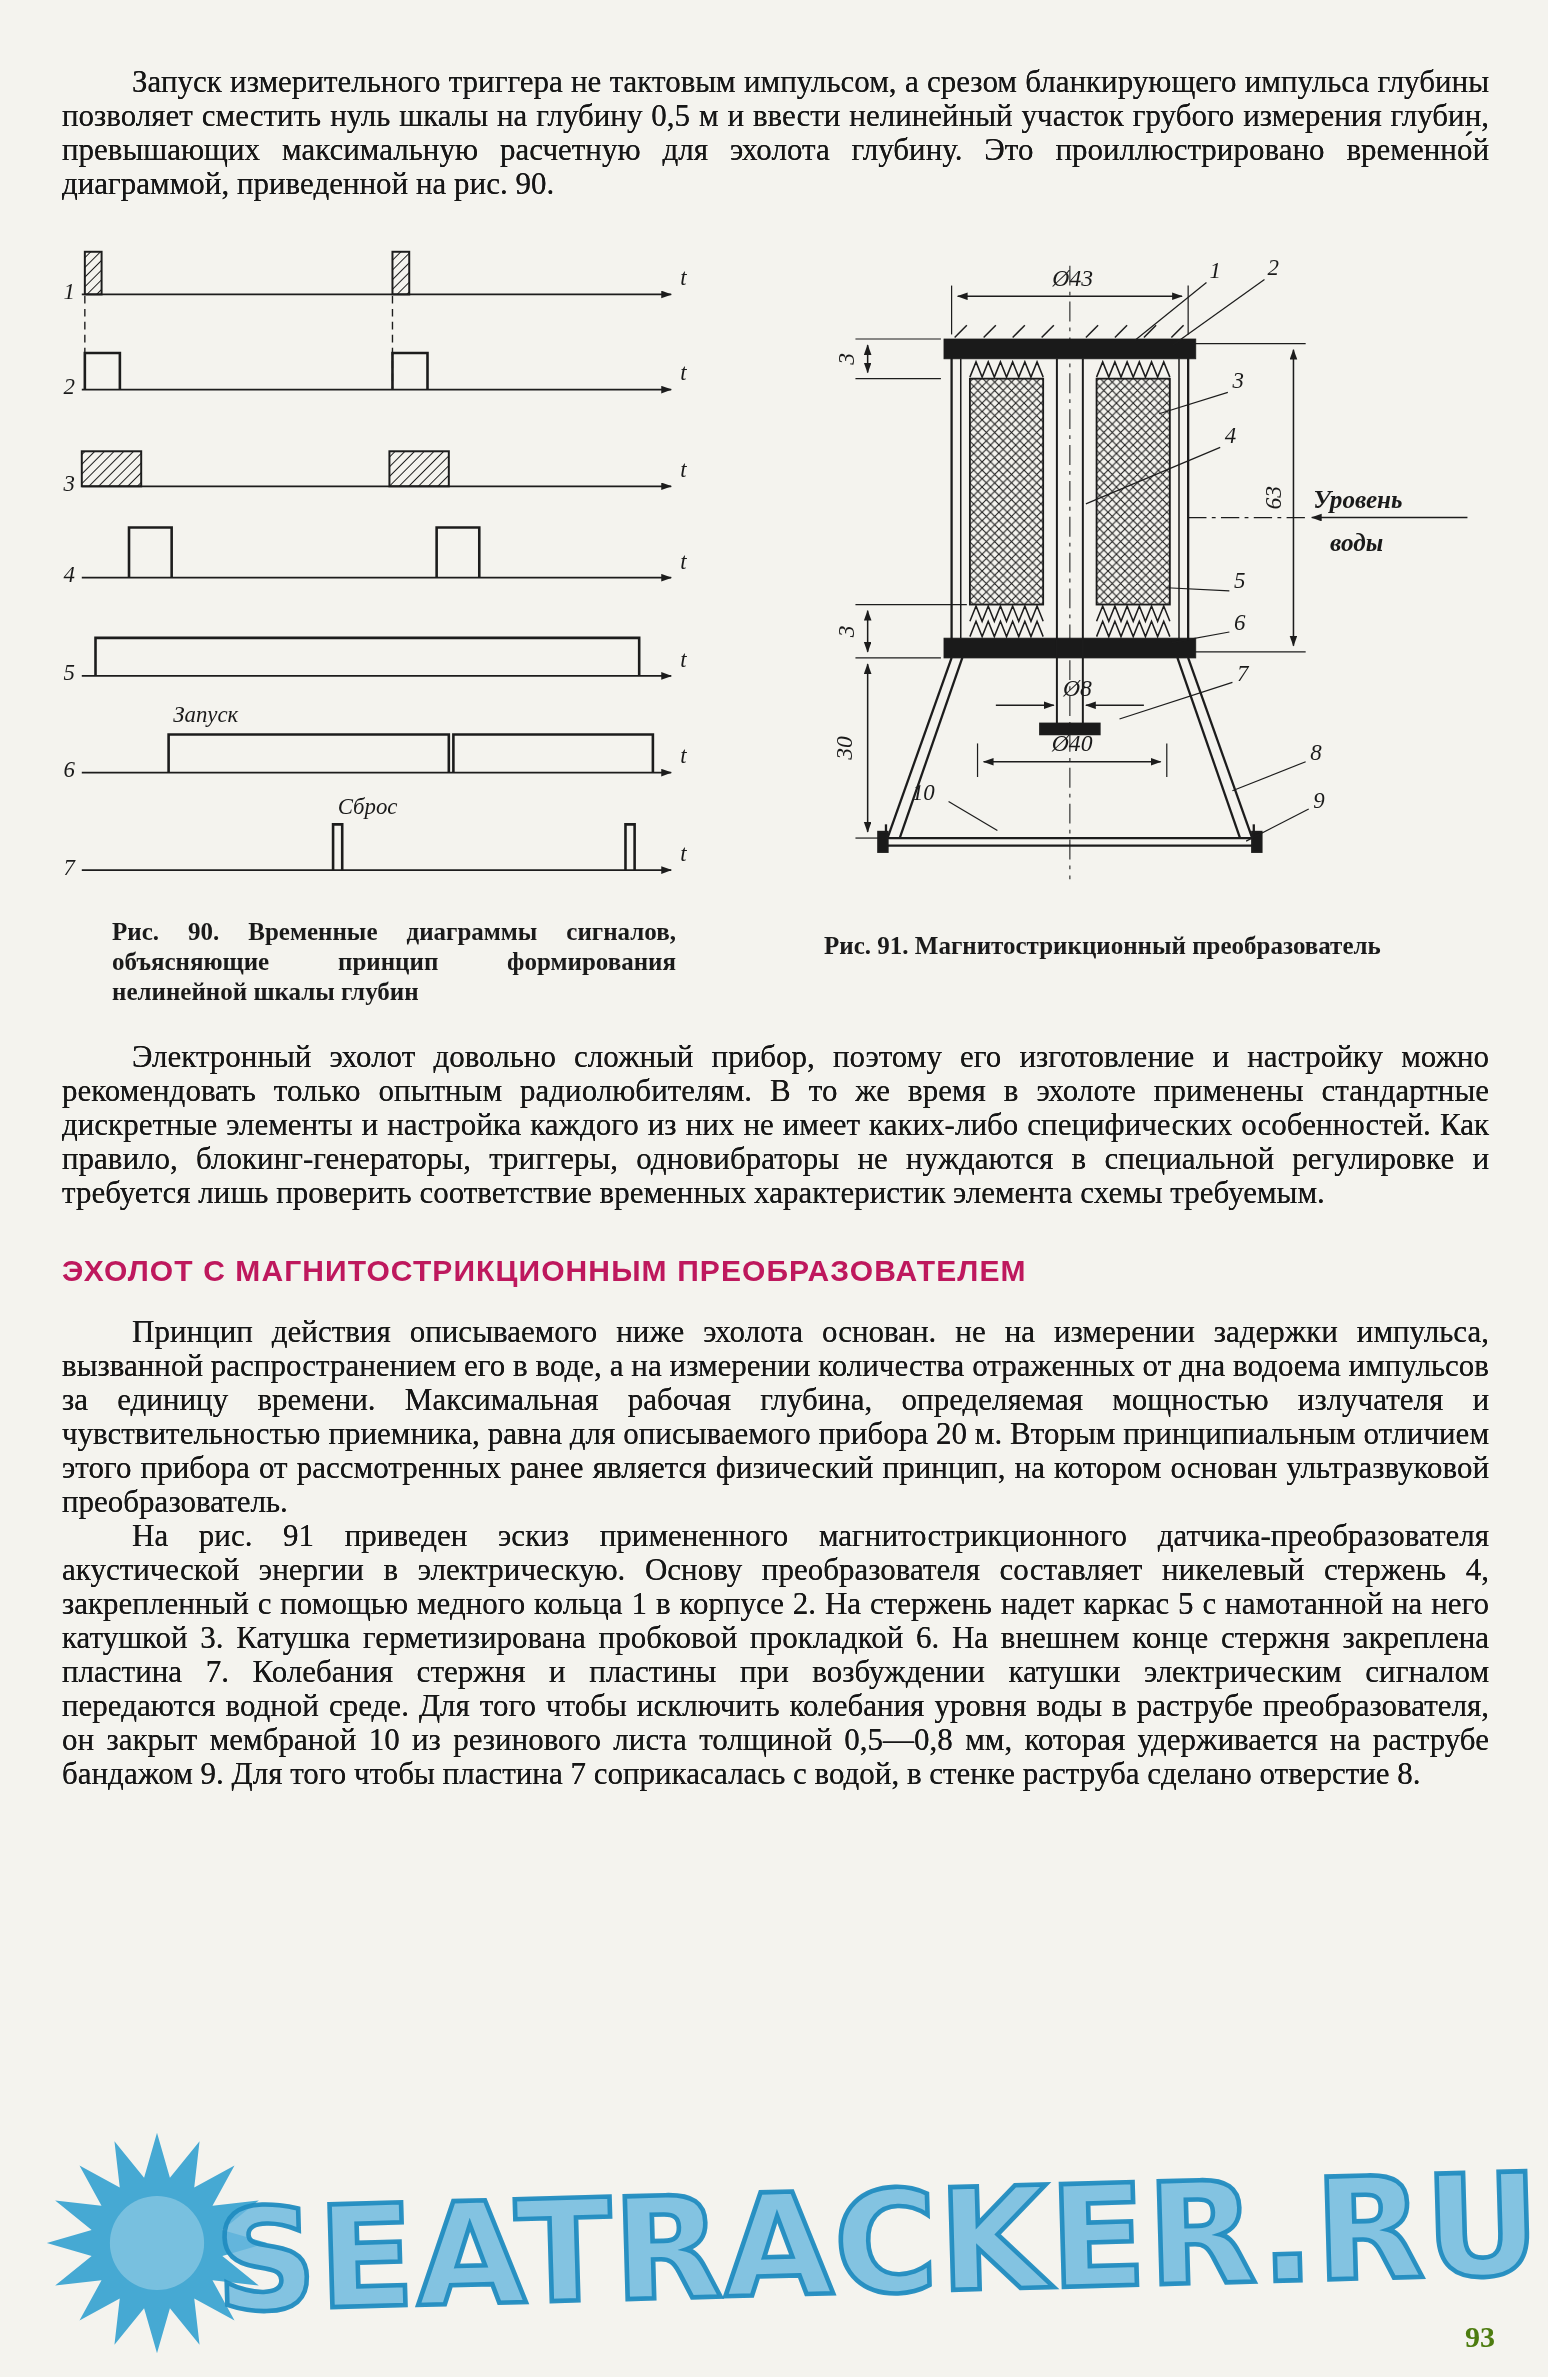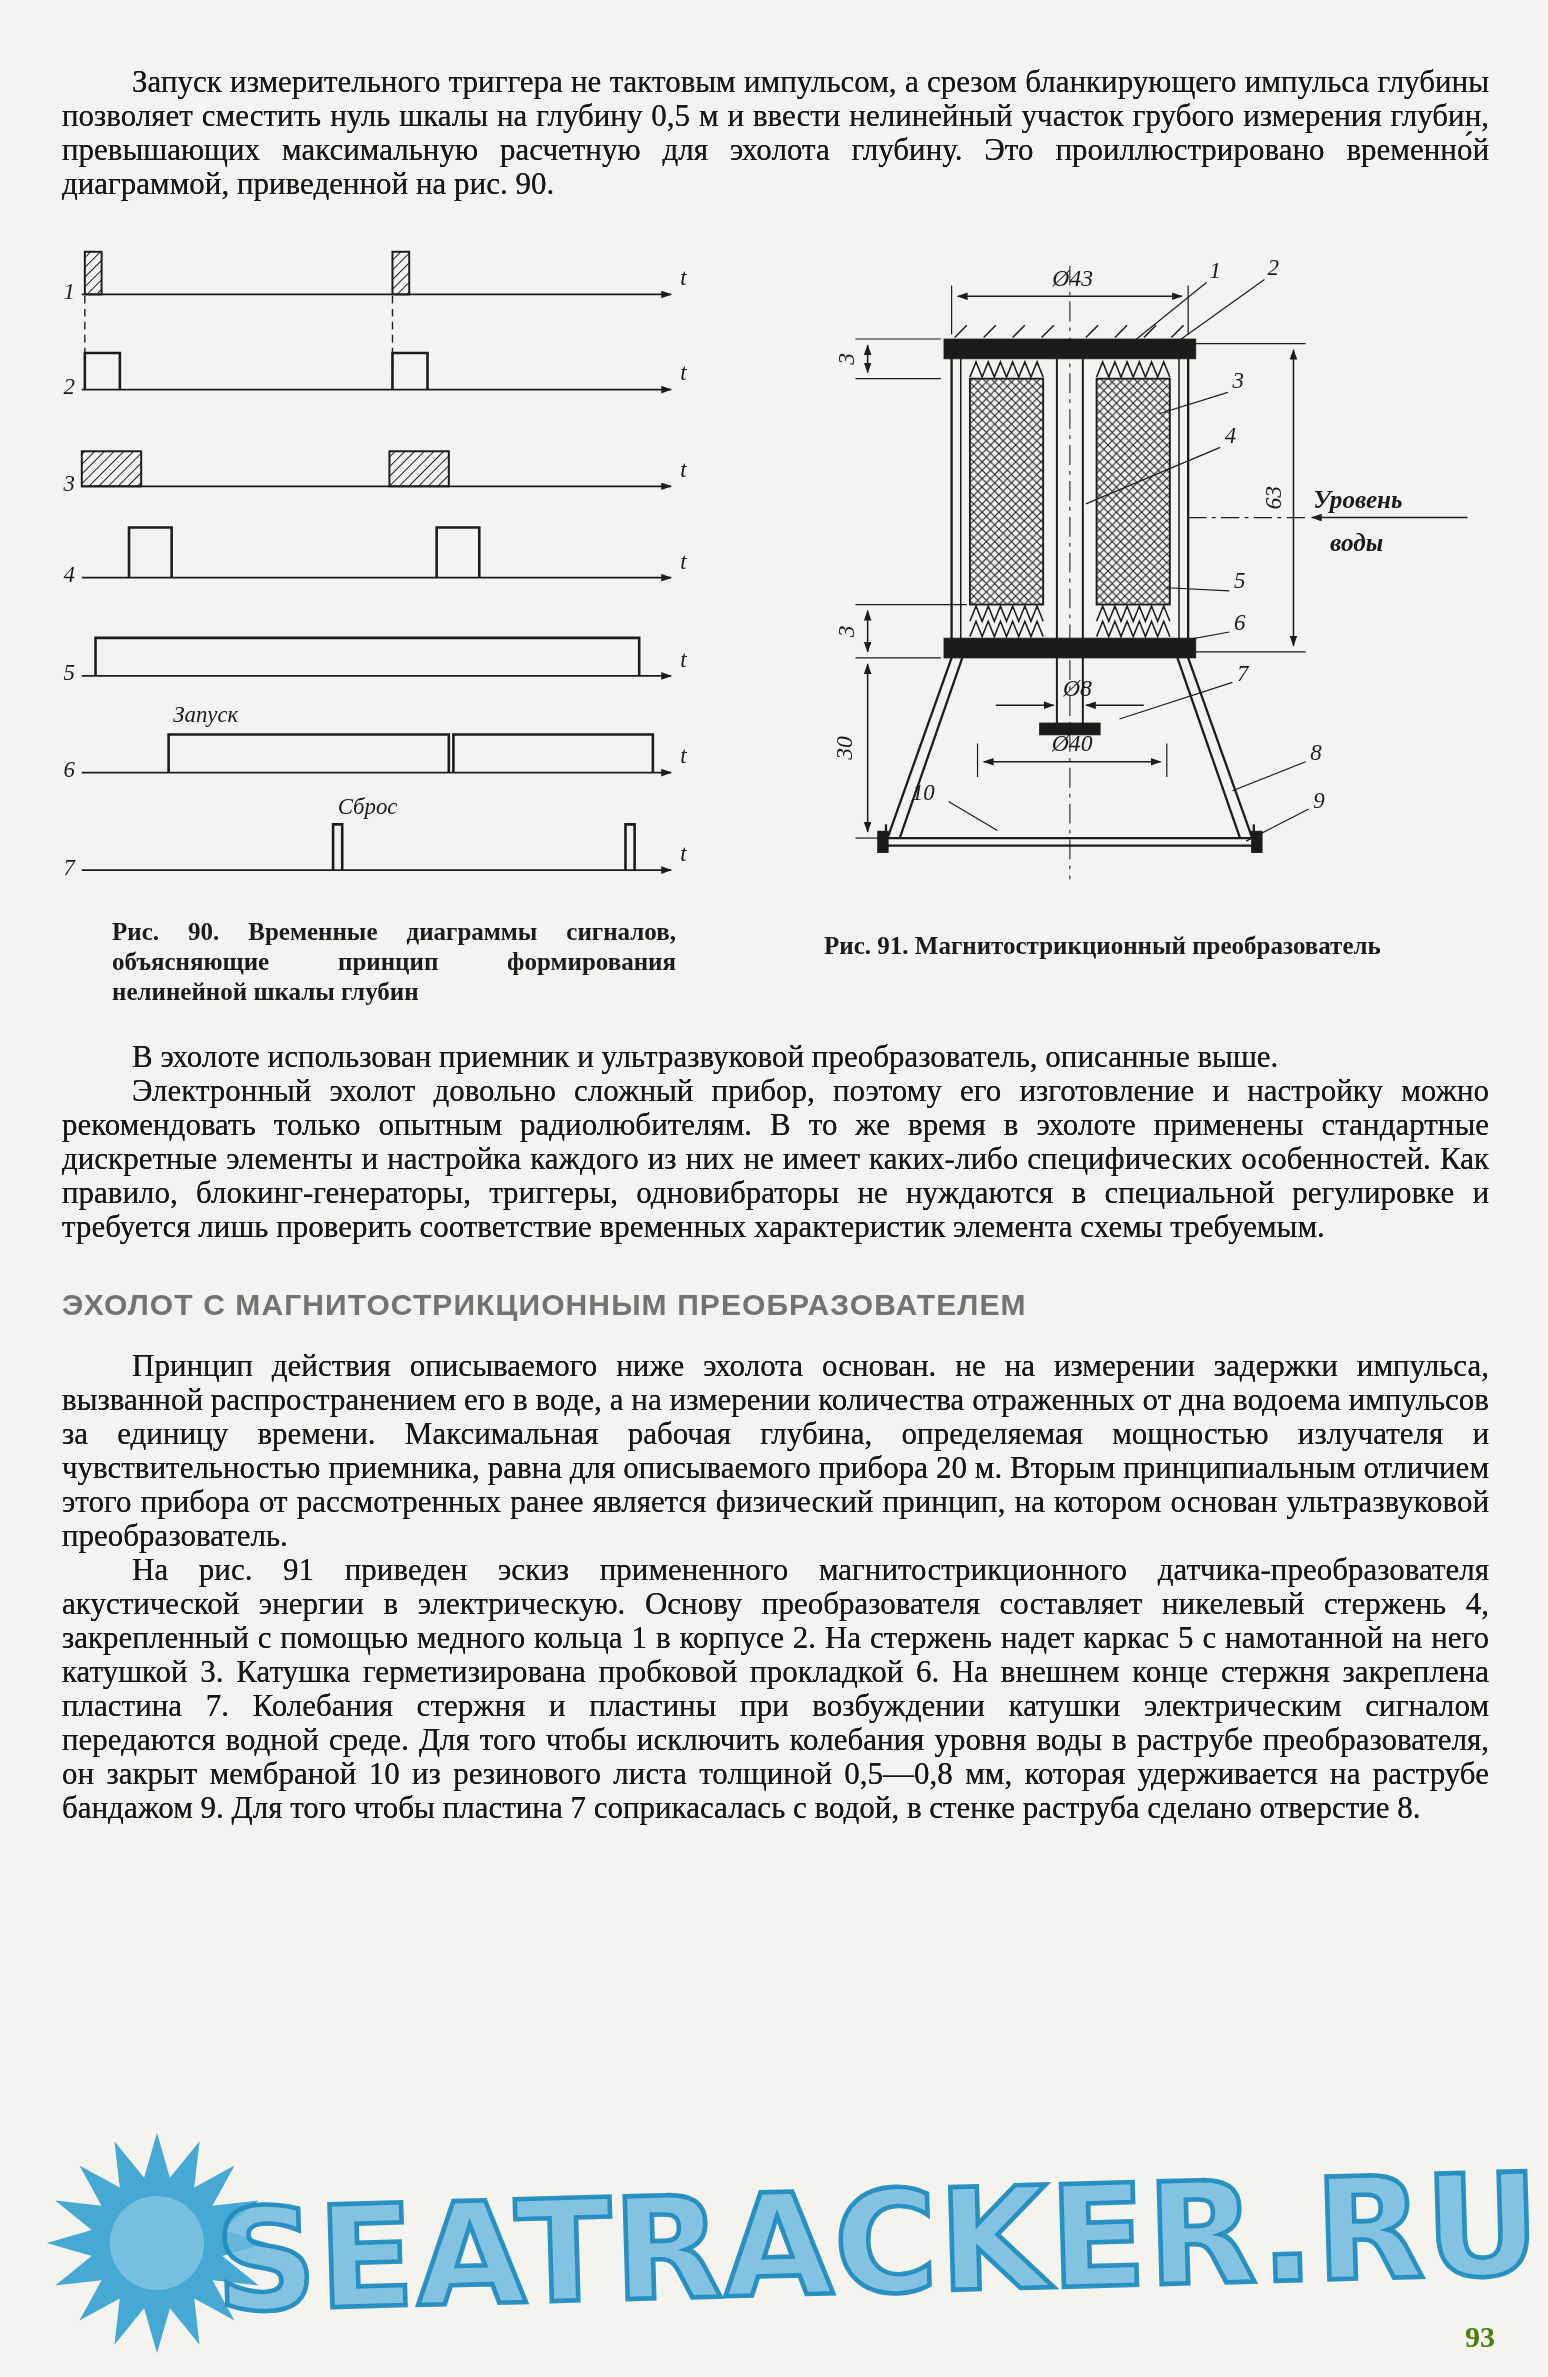--- a/index.html
+++ b/index.html
@@ -23,21 +23,21 @@
   .fig90{width:731px;}
   .fig91{width:672px;margin-top:10.6px;}
   figcaption{font-size:25px;line-height:30px;font-weight:700;text-align:justify;color:#1a1a1a;}
   .fig90 figcaption{width:564px;margin:27px 12px 0 50px;}
   .fig91 figcaption{width:617px;margin:38px 0 0 10px;}
   .cap-label{font-weight:700;}
 
   h2.section{
     font-family:"Liberation Sans","DejaVu Sans",sans-serif;
     font-size:30px;font-weight:700;letter-spacing:1.1px;
-    margin:44px 0 27px 0;color:#737373;
+    margin:44px 0 27px 0;color:#be185d;
   }
 
   .fig-svg{display:block;}
   .fig-svg text{
     font-family:"Liberation Serif","DejaVu Serif",serif;
     font-style:italic;font-size:30px;fill:#1a1a1a;
   }
   .fig-svg text.wl{font-weight:700;font-size:33px;}
   .fig-svg text.dim{font-size:31px;}
 
@@ -290,21 +290,20 @@
         <text x="554" y="562">7</text>
         <text x="650" y="666">8</text>
         <text x="654" y="728">9</text>
         <text x="128" y="718">10</text>
       </svg>
       <figcaption><span class="cap-label">Рис. 91.</span> <span>Магнитострикционный преобразователь</span></figcaption>
     </figure>
   </div>
 
   <div class="body-text">
-    <p class="para">В эхолоте использован приемник и ультразвуковой преобразователь, описанные выше.</p>
     <p class="para">Электронный эхолот довольно сложный прибор, поэтому его изготовление и настройку можно рекомендовать только опытным радиолюбителям. В то же время в эхолоте применены стандартные дискретные элементы и настройка каждого из них не имеет каких-либо специфических особенностей. Как правило, блокинг-генераторы, триггеры, одновибраторы не нуждаются в специальной регулировке и требуется лишь проверить соответствие временных характеристик элемента схемы требуемым.</p>
   </div>
 
   <h2 class="section">ЭХОЛОТ С МАГНИТОСТРИКЦИОННЫМ ПРЕОБРАЗОВАТЕЛЕМ</h2>
 
   <div class="body-text">
     <p class="para">Принцип действия описываемого ниже эхолота основан. не на измерении задержки импульса, вызванной распространением его в воде, а на измерении количества отраженных от дна водоема импульсов за единицу времени. Максимальная рабочая глубина, определяемая мощностью излучателя и чувствительностью приемника, равна для описываемого прибора 20 м. Вторым принципиальным отличием этого прибора от рассмотренных ранее является физический принцип, на котором основан ультразвуковой преобразователь.</p>
     <p class="para">На рис. 91 приведен эскиз примененного магнитострикционного датчика-преобразователя акустической энергии в электрическую. Основу преобразователя составляет никелевый стержень 4, закрепленный с помощью медного кольца 1 в корпусе 2. На стержень надет каркас 5 с намотанной на него катушкой 3. Катушка герметизирована пробковой прокладкой 6. На внешнем конце стержня закреплена пластина 7. Колебания стержня и пластины при возбуждении катушки электрическим сигналом передаются водной среде. Для того чтобы исключить колебания уровня воды в раструбе преобразователя, он закрыт мембраной 10 из резинового листа толщиной 0,5—0,8 мм, которая удерживается на раструбе бандажом 9. Для того чтобы пластина 7 соприкасалась с водой, в стенке раструба сделано отверстие 8.</p>
   </div>
 

